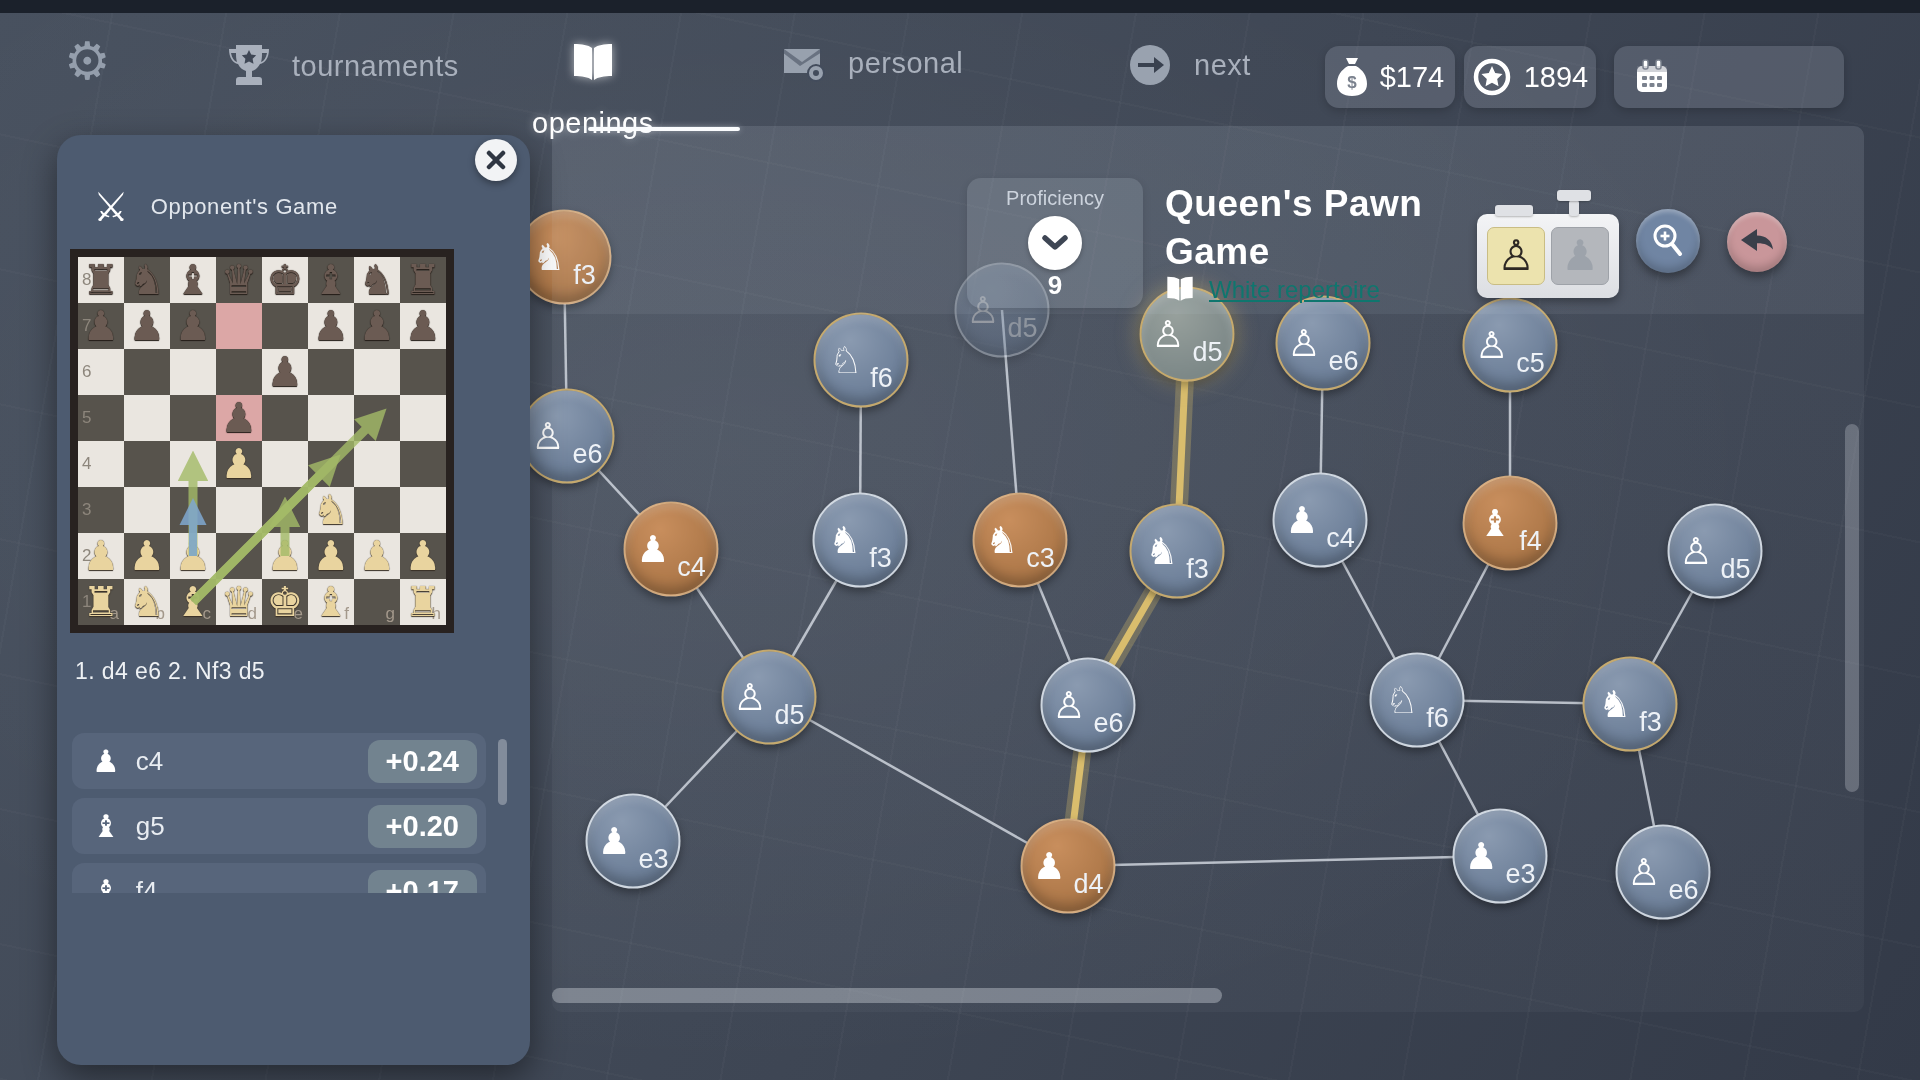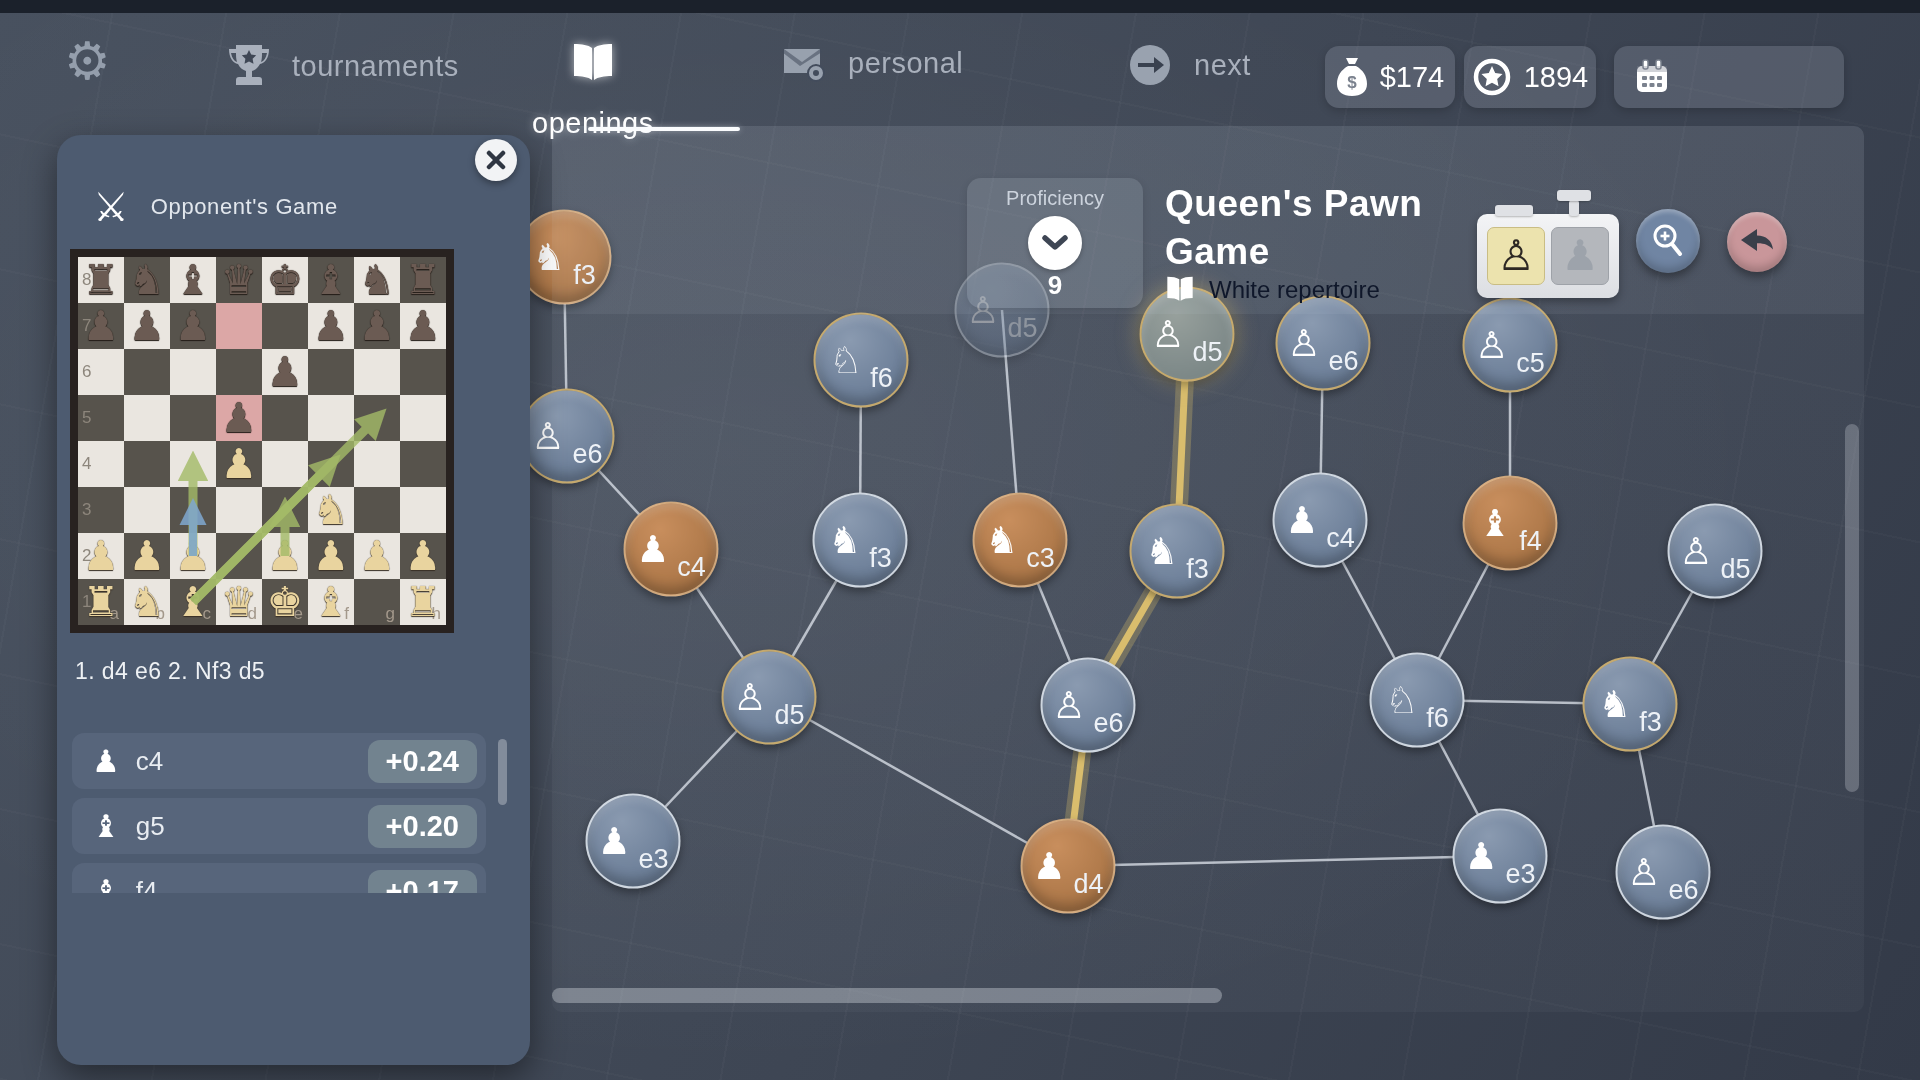--- a/index.html
+++ b/index.html
@@ -53,21 +53,21 @@
   .node .lbl { font-size:27px; color:#eef2f7;margin-top:36px; }
 
   .graph-ui { position:absolute; z-index:4; }
   .prof-card { left:967px; top:178px; width:176px; height:130px; border-radius:14px;
     background:rgba(196,206,220,0.17); text-align:center; cursor:pointer; box-shadow:0 3px 8px rgba(0,0,0,0.12); }
   .prof-label { font-size:20px; color:#ccd3dd; margin-top:9px; }
   .prof-circle { position:absolute; left:61px; top:38px; width:54px; height:54px; border-radius:50%; background:#ffffff;
     display:flex; align-items:center; justify-content:center; box-shadow:0 2px 5px rgba(0,0,0,0.25); }
   .prof-value { position:absolute; left:0; width:100%; bottom:7px; font-size:26px; font-weight:bold; color:#fff; }
   .g-title { left:1165px; top:172px; font-size:37px; font-weight:bold; color:#fff; line-height:48px; letter-spacing:0.5px; }
-  .g-sub { left:1163px; top:276px; display:flex; align-items:center; gap:12px; font-size:24px; color:#0f172a; }
+  .g-sub { left:1163px; top:276px; display:flex; align-items:center; gap:12px; font-size:24px; color:#0f766e;text-decoration:underline; }
 
   .clock { left:1477px; top:214px; width:142px; height:84px; background:linear-gradient(#f3f4f6,#dcdee2);
     border-radius:10px; box-shadow:0 4px 8px rgba(0,0,0,0.3); cursor:pointer; }
   .plunger { position:absolute; background:#dfe1e5; border-radius:3px; box-shadow:0 1px 2px rgba(0,0,0,0.25); }
   .clock-sq { position:absolute; top:13px; width:58px; height:58px; border-radius:7px; display:flex; align-items:center; justify-content:center;
     font-family:"DejaVu Sans", sans-serif; font-size:42px; line-height:1; }
   .clock-sq.w { left:10px; background:#ece3ae; color:#2d2823; border:1px solid #c9bd84; }
   .clock-sq.b { left:74px; background:#b4b7bc; color:#9da3ab; border:1px solid #9ea2a8; }
   .round-btn { border-radius:50%; display:flex; align-items:center; justify-content:center; cursor:pointer;
     box-shadow:0 5px 9px rgba(0,0,0,0.35), inset 0 3px 4px rgba(255,255,255,0.3), inset 0 -5px 8px rgba(0,0,0,0.2); }

